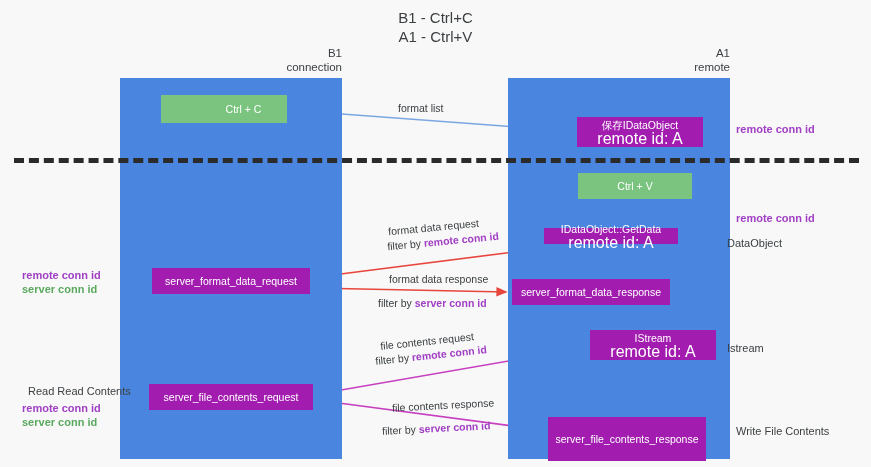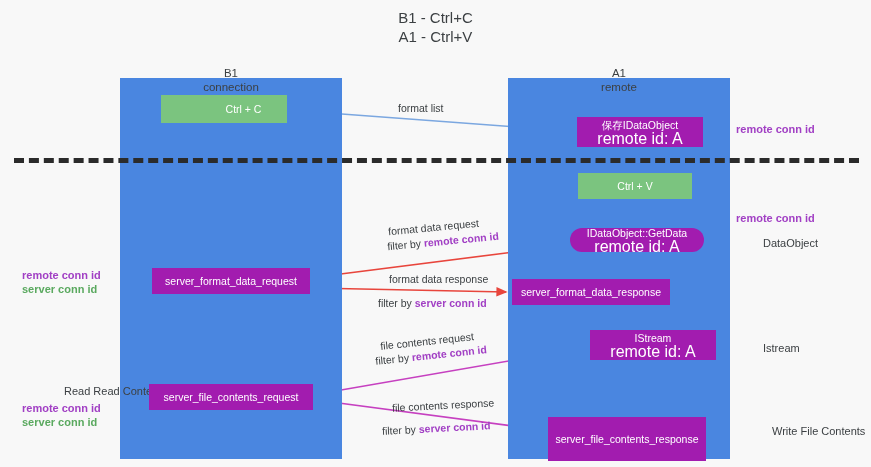--- a/index.html
+++ b/index.html
@@ -29,26 +29,25 @@
     width: 871px;
     text-align: center;
     font-size: 15px;
     line-height: 19px;
     color: #3c4043;
     white-space: pre-line;
   }
 
   
   .lane-head {
-    text-align: center;
+    text-align: right;
     font-size: 11.5px;
     line-height: 14px;
     color: #3c4043;
     white-space: pre-line;
-    margin-top: 20px;
   }
   #lane-head-b1 { left: 120px; top: 46px; width: 222px; }
   #lane-head-a1 { left: 508px; top: 46px; width: 222px; }
 
   
   .lane {
     background: #4a86e0;
     top: 78px;
     height: 381px;
   }
@@ -77,33 +76,33 @@
     text-align: center;
     z-index: 5;
   }
   .node .l2 { font-size: 16px; }
   .green { background: #7bc47f; }
   .orange { background: #a21caf; }
 
   #node-ctrl-c     { left: 161px; top: 95px;  width: 126px; height: 28px; padding-left: 39px; }
   #node-idataobject{ left: 577px; top: 117px; width: 126px; height: 30px; }
   #node-ctrl-v     { left: 578px; top: 173px; width: 114px; height: 26px; }
-  #node-getdata    { left: 570px; top: 228px; width: 134px; height: 24px; border-radius: 15px; }
+  #node-getdata    { left: 544px; top: 228px; width: 134px; height: 16px; }
   #node-fmt-req    { left: 152px; top: 268px; width: 158px; height: 26px; }
   #node-fmt-resp   { left: 512px; top: 279px; width: 158px; height: 26px; }
   #node-istream    { left: 590px; top: 330px; width: 126px; height: 30px; }
   #node-file-req   { left: 149px; top: 384px; width: 164px; height: 26px; }
   #node-file-resp  { left: 548px; top: 417px; width: 158px; height: 44px; }
 
   
   .annot {
     font-size: 11px;
     line-height: 14px;
   }
-  .annot.plain { color: #3c4043; margin-left: 36px; }
+  .annot.plain { color: #3c4043; }
   .c-purple { color: #a13fc4; font-weight: bold; }
   .c-green  { color: #5aa95f; font-weight: bold; }
 
   #annot-right-1 { left: 736px; top: 122px; }
   #annot-right-2 { left: 736px; top: 211px; }
   #annot-right-3 { left: 727px; top: 236px; }
   #annot-right-4 { left: 727px; top: 341px; }
   #annot-right-5 { left: 736px; top: 424px; }
 
   #annot-left-1 { left: 22px; top: 268px; }

